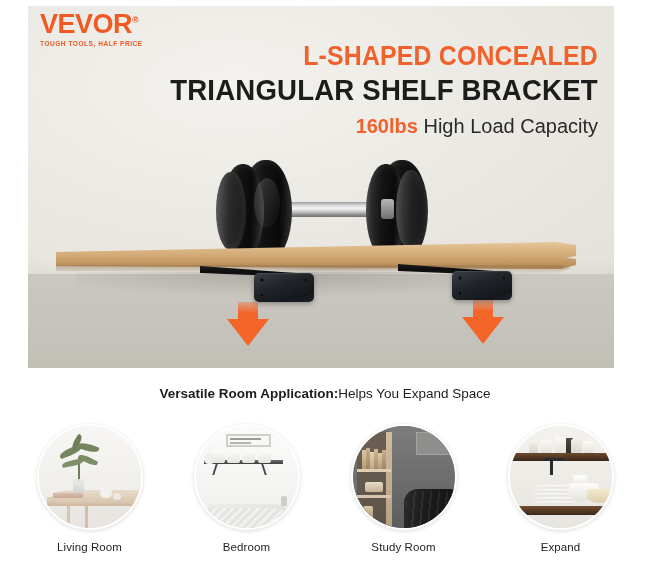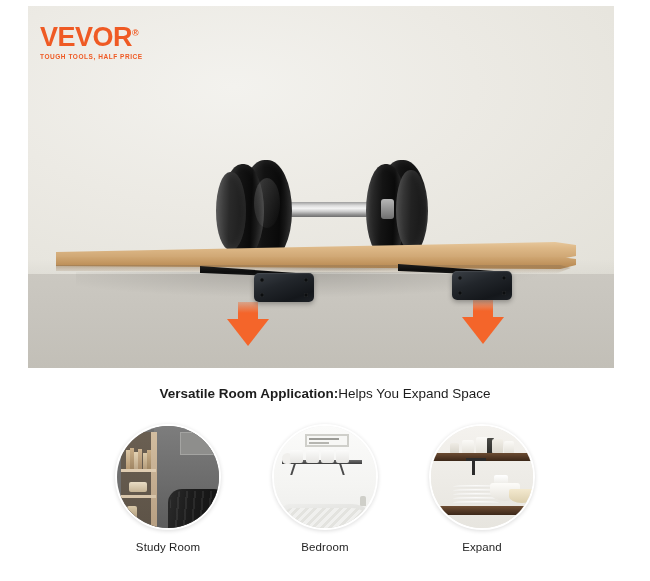--- a/index.html
+++ b/index.html
@@ -26,21 +26,21 @@
     position:absolute; left:0; top:74%; width:100%; height:26%;
     background:linear-gradient(180deg,#cbc8c1 0%,#c7c4bd 45%,#c2bfb7 100%);
   }
   .hero-shadowband {
     position:absolute; left:0; top:70%; width:100%; height:10%;
     background:linear-gradient(180deg,rgba(0,0,0,0) 0%,rgba(0,0,0,0.07) 100%);
   }
 
   
   .logo {
-    position:absolute; left:12px; top:18px; z-index:40;
+    position:absolute; left:12px; top:5px; z-index:40;
   }
   .logo-word {
     font-size:27px; font-weight:bold; color:#ef5a24;
     letter-spacing:-0.5px; line-height:1;
     font-family:"Liberation Sans", sans-serif;
     font-stretch:condensed;
   }
   .logo-reg {
     font-size:9px; vertical-align:super; font-weight:bold;
   }
@@ -302,20 +302,25 @@
 <div class="hero">
   <div class="hero-wall"></div>
   <div class="hero-shadowband"></div>
   <div class="hero-floor"></div>
 
   <div class="logo">
     <div class="logo-word"><span>VEVOR</span><span class="logo-reg">®</span></div>
     <div class="logo-tag">TOUGH TOOLS, HALF PRICE</div>
   </div>
 
+  <div class="headlines">
+    <div class="hl-1">L-SHAPED CONCEALED</div>
+    <div class="hl-2">TRIANGULAR SHELF BRACKET</div>
+    <div class="hl-3"><span class="accent">160lbs</span><span> High Load Capacity</span></div>
+  </div>
 
   <div class="dumbbell">
     <div class="db-shadow"></div>
     <div class="db-bar"></div>
     <div class="plate pL2"></div>
     <div class="plate pL1"></div>
     <div class="plate pL3"></div>
     <div class="db-hl"></div>
     <div class="plate pR1"></div>
     <div class="plate pR2"></div>
@@ -359,20 +364,64 @@
     <div class="arrow-head"></div>
   </div>
 </div>
 
 <div class="section-caption">
   <span class="bold">Versatile Room Application:</span><span>Helps You Expand Space</span>
 </div>
 
 <div class="apps">
 
+  <div class="app-item">
+    <div class="app-circle">
+      <div class="sc-living">
+        <div class="lv-wall"></div>
+        <div class="lv-tableleg1"></div>
+        <div class="lv-tableleg2"></div>
+        <div class="lv-table"></div>
+        <div class="lv-stem"></div>
+        <div class="lv-leaf lv-l1"></div>
+        <div class="lv-leaf lv-l2"></div>
+        <div class="lv-leaf lv-l3"></div>
+        <div class="lv-leaf lv-l4"></div>
+        <div class="lv-leaf lv-l5"></div>
+        <div class="lv-vase"></div>
+        <div class="lv-book"></div>
+        <div class="lv-cup"></div>
+        <div class="lv-cup2"></div>
+        <div class="lv-small"></div>
+      </div>
+    </div>
+    <div class="app-label">Living Room</div>
+  </div>
+
+  <div class="app-item">
+    <div class="app-circle">
+      <div class="sc-bed">
+        <div class="bd-frame"></div>
+        <div class="bd-frametext"></div>
+        <div class="bd-frametext2"></div>
+        <div class="bd-shelf"></div>
+        <div class="bd-i0"></div>
+        <div class="bd-item bd-i1"></div>
+        <div class="bd-item bd-i2"></div>
+        <div class="bd-item bd-i3"></div>
+        <div class="bd-item bd-i4"></div>
+        <div class="bd-sup1"></div>
+        <div class="bd-sup2"></div>
+        <div class="bd-lamp"></div>
+        <div class="bd-bed"></div>
+        <div class="bd-blanket"></div>
+      </div>
+    </div>
+    <div class="app-label">Bedroom</div>
+  </div>
 
   <div class="app-item">
     <div class="app-circle">
       <div class="sc-study">
         <div class="st-wall"></div>
         <div class="st-panel"></div>
         <div class="st-case"></div>
         <div class="st-caseside"></div>
         <div class="st-book st-b1"></div>
         <div class="st-book st-b2"></div>
@@ -382,42 +431,20 @@
         <div class="st-book st-b6"></div>
         <div class="st-shelfA"></div>
         <div class="st-deco"></div>
         <div class="st-shelfB"></div>
         <div class="st-deco2"></div>
         <div class="st-chair"></div>
         <div class="st-chairribs"></div>
       </div>
     </div>
     <div class="app-label">Study Room</div>
-  </div>
-
-  <div class="app-item">
-    <div class="app-circle">
-      <div class="sc-bed">
-        <div class="bd-frame"></div>
-        <div class="bd-frametext"></div>
-        <div class="bd-frametext2"></div>
-        <div class="bd-shelf"></div>
-        <div class="bd-i0"></div>
-        <div class="bd-item bd-i1"></div>
-        <div class="bd-item bd-i2"></div>
-        <div class="bd-item bd-i3"></div>
-        <div class="bd-item bd-i4"></div>
-        <div class="bd-sup1"></div>
-        <div class="bd-sup2"></div>
-        <div class="bd-lamp"></div>
-        <div class="bd-bed"></div>
-        <div class="bd-blanket"></div>
-      </div>
-    </div>
-    <div class="app-label">Bedroom</div>
   </div>
 
   <div class="app-item">
     <div class="app-circle">
       <div class="sc-kitchen">
         <div class="kt-wall"></div>
         <div class="kt-jar kt-j5"></div>
         <div class="kt-jar kt-j1"></div>
         <div class="kt-jar kt-j2"></div>
         <div class="kt-jdark"></div>

